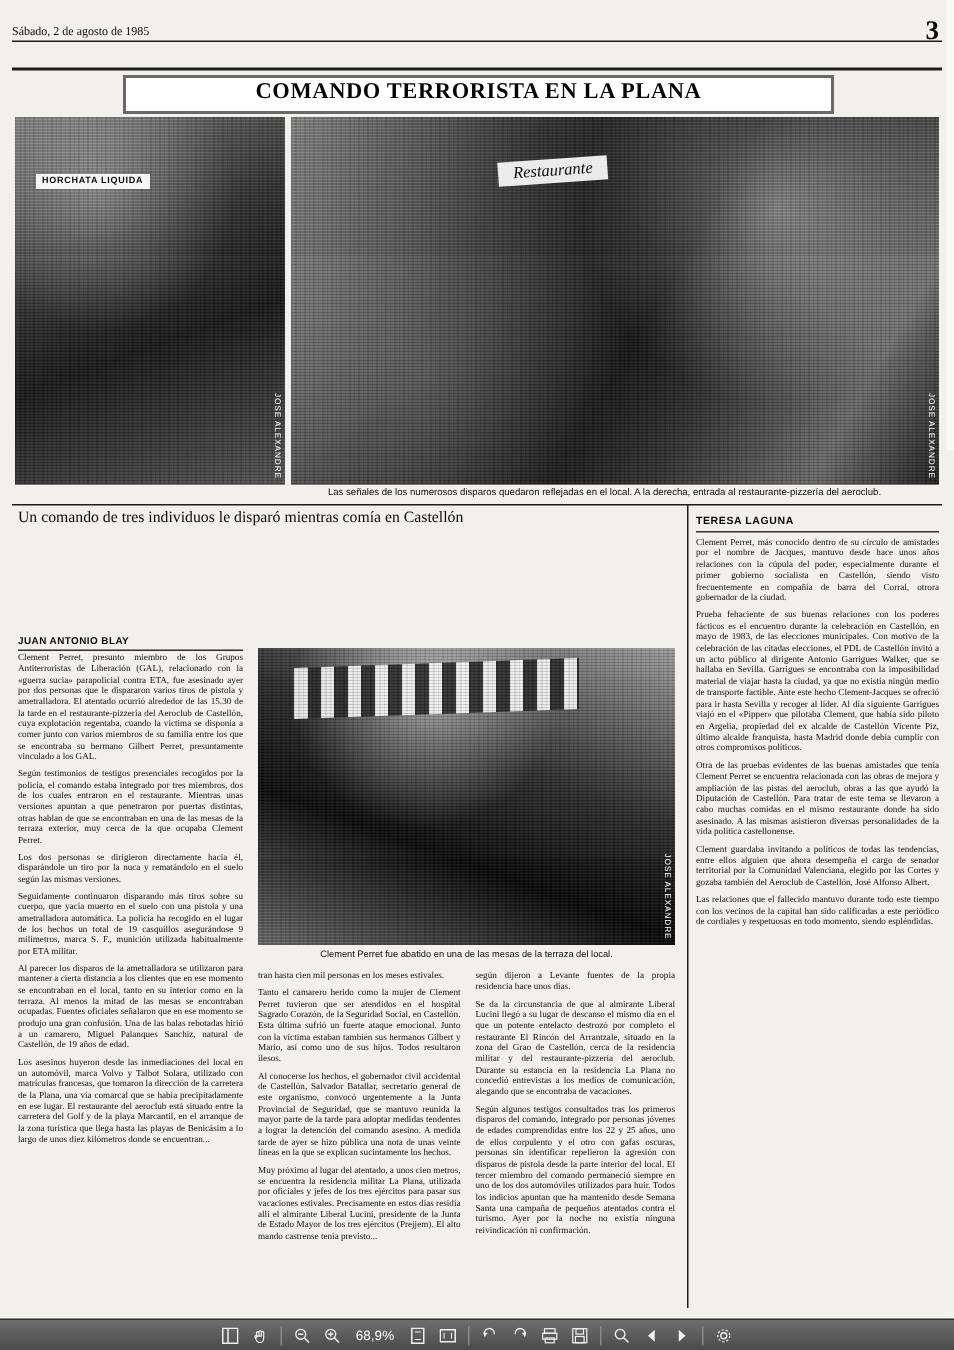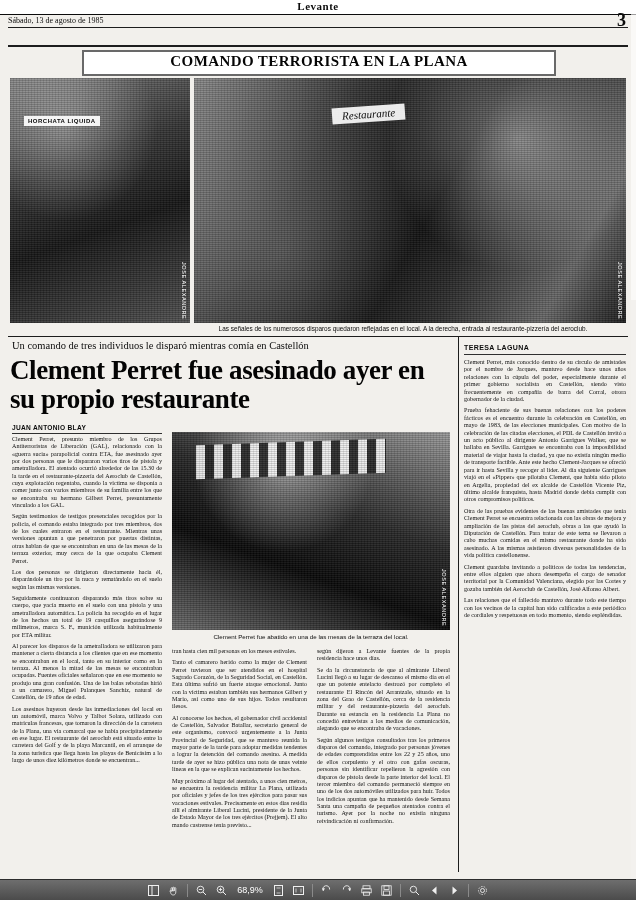--- a/index.html
+++ b/index.html
@@ -370,25 +370,22 @@
     background: rgba(255,255,255,0.55);
   }
 </style>
 </head>
 <body>
 
 <div class="viewer">
   <div class="page">
     <div class="page-inner">
 
-      <div class="masthead">
-        <div class="mh-title">Levante</div>
-      </div>
-
-      <div class="dateline">Sábado, 13 de agosto de 1985</div>
+
+      <div class="dateline">Sábado, 2 de agosto de 1985</div>
       <div class="pagenum">3</div>
       <div class="rule-top"></div>
       <div class="rule-top2"></div>
 
       <div class="banner">
         <div class="btxt">COMANDO TERRORISTA EN LA PLANA</div>
       </div>
 
       <div class="photostrip">
         <div class="photo left">
@@ -401,21 +398,20 @@
           <div class="ph-grad2"></div>
           <div class="ph-noise"></div>
           <div class="rest-sign">Restaurante</div>
           <div class="photo-credit credit-b">JOSE ALEXANDRE</div>
         </div>
       </div>
       <div class="photocaption">Las señales de los numerosos disparos quedaron reflejadas en el local. A la derecha, entrada al restaurante-pizzería del aeroclub.</div>
 
       <div class="rule-mid"></div>
       <div class="kicker">Un comando de tres individuos le disparó mientras comía en Castellón</div>
-      <div class="headline">Clement Perret fue asesinado ayer en su propio restaurante</div>
       <div class="vdivider"></div>
 
       <div class="byline-main">JUAN ANTONIO BLAY</div>
 
       <div class="col col1">
         <p>Clement Perret, presunto miembro de los Grupos Antiterroristas de Liberación (GAL), relacionado con la «guerra sucia» parapolicial contra ETA, fue asesinado ayer por dos personas que le dispararon varios tiros de pistola y ametralladora. El atentado ocurrió alrededor de las 15.30 de la tarde en el restaurante-pizzería del Aeroclub de Castellón, cuya explotación regentaba, cuando la víctima se disponía a comer junto con varios miembros de su familia entre los que se encontraba su hermano Gilbert Perret, presuntamente vinculado a los GAL.</p>
         <p>Según testimonios de testigos presenciales recogidos por la policía, el comando estaba integrado por tres miembros, dos de los cuales entraron en el restaurante. Mientras unas versiones apuntan a que penetraron por puertas distintas, otras hablan de que se encontraban en una de las mesas de la terraza exterior, muy cerca de la que ocupaba Clement Perret.</p>
         <p>Los dos personas se dirigieron directamente hacia él, disparándole un tiro por la nuca y rematándolo en el suelo según las mismas versiones.</p>
         <p>Seguidamente continuaron disparando más tiros sobre su cuerpo, que yacía muerto en el suelo con una pistola y una ametralladora automática. La policía ha recogido en el lugar de los hechos un total de 19 casquillos asegurándose 9 milímetros, marca S. F., munición utilizada habitualmente por ETA militar.</p>
         <p>Al parecer los disparos de la ametralladora se utilizaron para mantener a cierta distancia a los clientes que en ese momento se encontraban en el local, tanto en su interior como en la terraza. Al menos la mitad de las mesas se encontraban ocupadas. Fuentes oficiales señalaron que en ese momento se produjo una gran confusión. Una de las balas rebotadas hirió a un camarero, Miguel Palanques Sanchiz, natural de Castellón, de 19 años de edad.</p>

